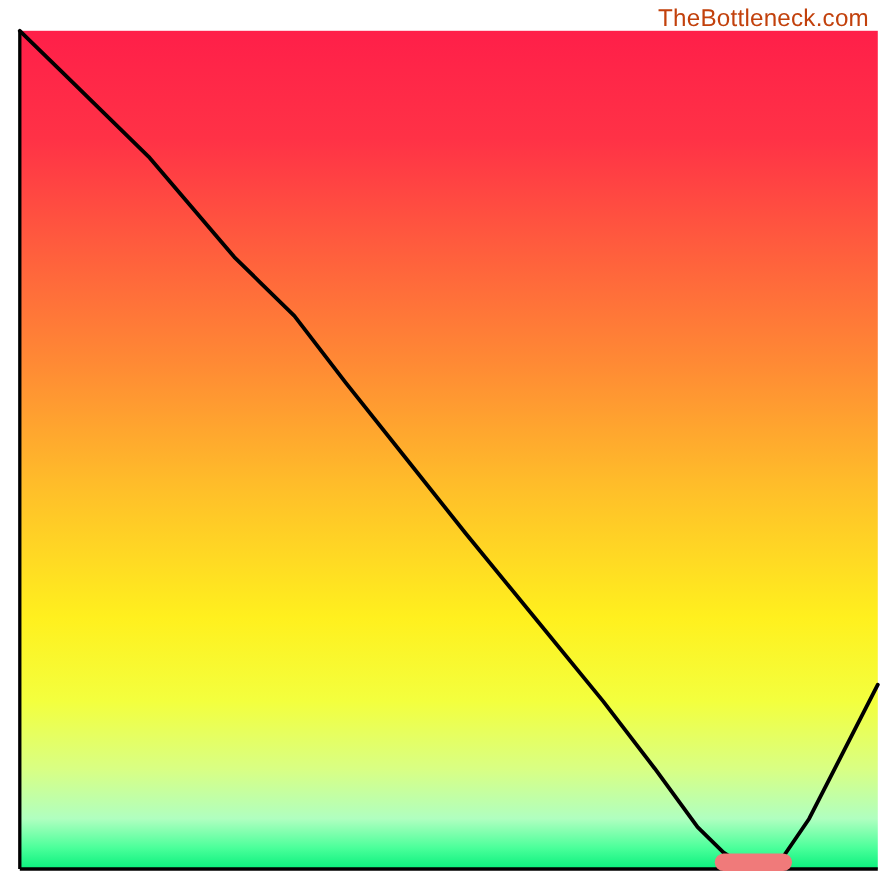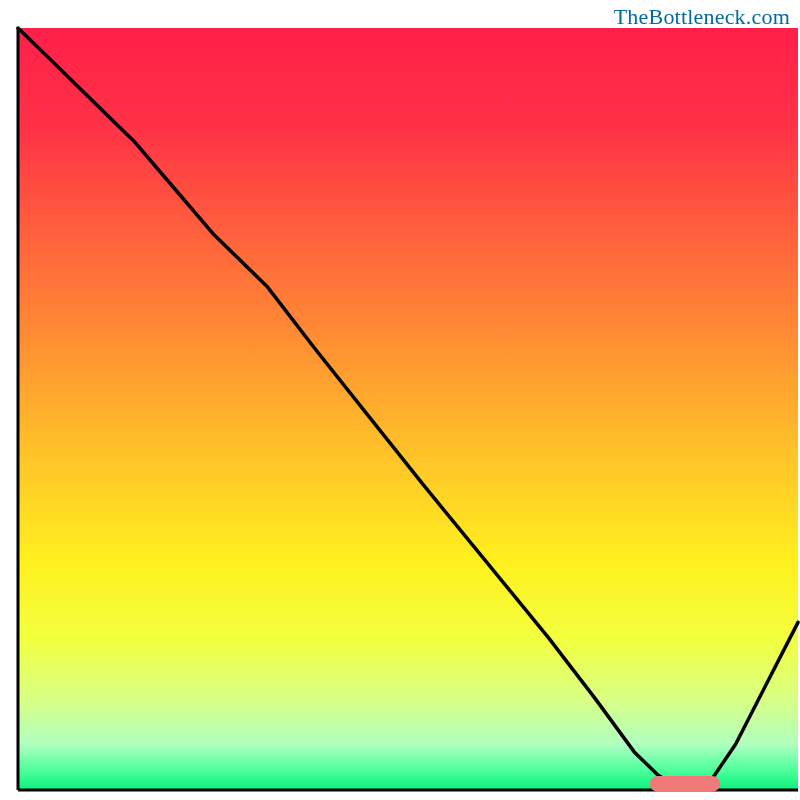--- a/index.html
+++ b/index.html
@@ -1,23 +1,23 @@
 <!DOCTYPE html>
 <html><head>
 <meta charset="utf-8">
 <style>
   * { margin: 0; padding: 0; box-sizing: border-box; }
   html, body { width: 800px; height: 800px; background: #fff; }
   .wrap { position: relative; width: 800px; height: 800px; }
   .watermark {
     position: absolute;
     top: 4px; right: 10px;
-    font-family: Liberation Serif, serif;
+    font-family: Liberation Sans, sans-serif;
     font-size: 22px;
-    color: #0369a1;
+    color: #c2410c;
     font-weight: 500;
     letter-spacing: 0.2px;
   }
   svg.chart { position: absolute; left: 0; top: 0; width: 800px; height: 800px; }
 </style>
 </head>
 <body>
 <div class="wrap">
 
 <svg class="chart" viewBox="0 0 800 800">

